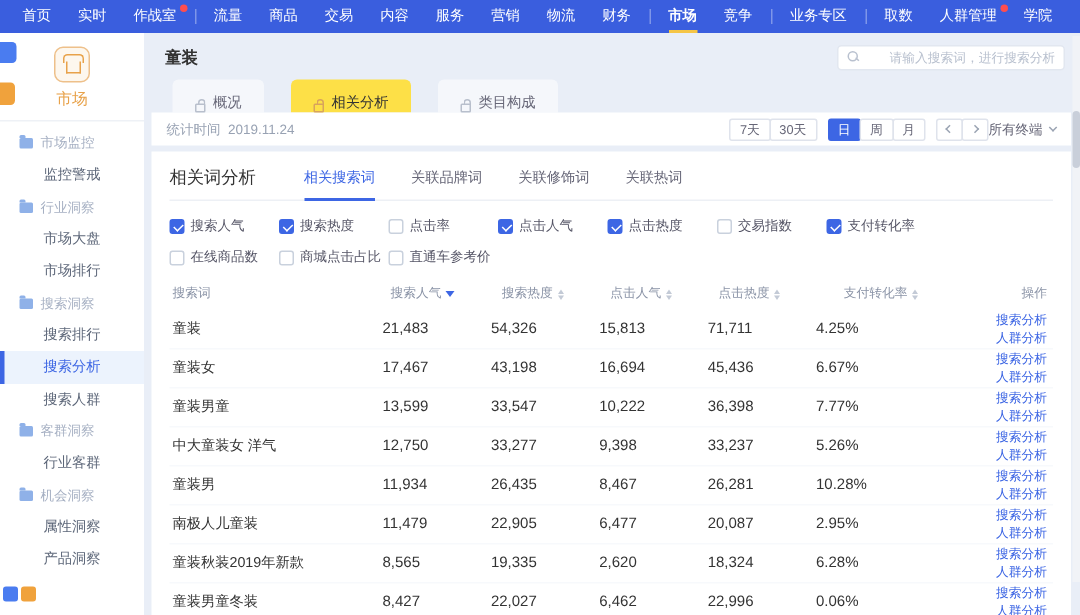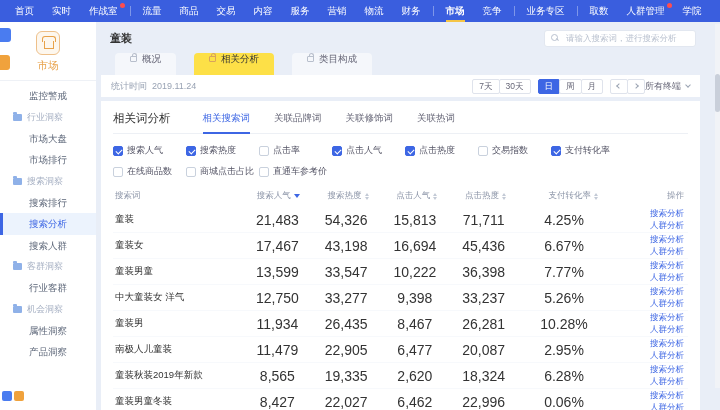--- a/index.html
+++ b/index.html
@@ -24,32 +24,32 @@
   .side-title{color:#e8a24a;font-size:10.5px;margin-top:4px}
   .side-menu{padding-top:4px}
   .s-group{display:flex;align-items:center;padding-left:13px;height:21px;color:#a6b0c3;font-size:9px;cursor:pointer}
   .folder{width:9px;height:7px;background:#8fb1e8;border-radius:1px;position:relative;margin-right:5px;flex:none}
   .folder::before{content:"";position:absolute;top:-2px;left:0;width:4px;height:2px;background:#8fb1e8;border-radius:1px 1px 0 0}
   .s-item{height:21.5px;line-height:21.5px;padding-left:29px;font-size:9.5px;color:#5d6779;cursor:pointer;position:relative}
   .s-item.active{background:#ecf3fd;color:#3d66e4}
   .s-item.active::before{content:"";position:absolute;left:0;top:0;bottom:0;width:3px;background:#3d66e4}
 
   
-  .content{flex:1;display:flex;flex-direction:column;padding:4px 20px 0 5px;min-width:0;position:relative}
+  .content{flex:1;display:flex;flex-direction:column;padding:4px 6px 0 5px;min-width:0;position:relative}
   .titlebar{display:flex;align-items:center;height:22px;padding-top:2px}
   .page-title{font-size:11px;font-weight:bold;color:#333;margin-left:9px}
-  .searchbox{margin-left:auto;margin-right:4px;width:152px;height:17px;background:#fff;border:1px solid #e2e7f0;border-radius:3px;display:flex;align-items:center;padding:0 6px;gap:7px}
+  .searchbox{margin-left:auto;margin-right:4px;width:152px;height:17px;background:#fff;border:1px solid #e2e7f0;border-radius:3px;display:flex;align-items:center;padding:0 6px;gap:20px}
   .mag{width:8px;height:8px;position:relative;flex:none}
   .mag::before{content:"";position:absolute;top:0;left:0;width:5px;height:5px;border:1px solid #b9c1cf;border-radius:50%}
   .mag::after{content:"";position:absolute;left:5px;top:5px;width:3px;height:1px;background:#b9c1cf;transform:rotate(45deg)}
   .searchbox input{border:none;outline:none;background:transparent;font-size:8.5px;color:#556;width:100%;font-family:inherit}
   .searchbox input::placeholder{color:#b9c1cf}
 
   .tabsrow{display:flex;gap:18px;margin:5px 0 0 14px;height:22px}
-  .tab{display:flex;align-items:flex-start;gap:5px;padding:0 15px;height:22px;font-size:9.5px;color:#667;background:rgba(255,255,255,.55);border-radius:4px 4px 0 0;cursor:pointer}
+  .tab{display:flex;align-items:flex-end;gap:5px;padding:0 15px;height:22px;font-size:9.5px;color:#667;background:rgba(255,255,255,.55);border-radius:4px 4px 0 0;cursor:pointer}
   .tab.active{background:#fde047;color:#333}
   .lock{width:7px;height:6px;border:1px solid #b8bfcc;border-radius:1px;position:relative;flex:none;margin-top:3px}
   .lock::before{content:"";position:absolute;top:-4px;left:1px;width:3px;height:3px;border:1px solid #b8bfcc;border-bottom:none;border-radius:3px 3px 0 0}
   .lock.orange,{border-color:#d8a35c}
   .lock.orange{border-color:#d8a35c}
   .lock.orange::before{border-color:#d8a35c}
 
   .statsbar{background:#fff;height:22px;display:flex;align-items:center;padding:0 10px}
   .stat-label{font-size:9px;color:#98a2b3;margin-right:5px}
   .stat-date{font-size:9px;color:#98a2b3}
@@ -76,21 +76,21 @@
   .cb{width:10px;height:10px;border:1px solid #c9d1dd;border-radius:2px;background:#fff;flex:none;position:relative}
   .cb.on{background:#3d66e4;border-color:#3d66e4}
   .cb.on::after{content:"";position:absolute;left:3px;top:1px;width:3px;height:5px;border:solid #fff;border-width:0 1.5px 1.5px 0;transform:rotate(45deg)}
 
   .table{margin-top:3px}
   .trow{display:grid;grid-template-columns:142px repeat(4,1fr) 92px 66px;align-items:center;height:26px}
   .trow.head{height:22px}
   .th{display:flex;justify-content:flex-end;align-items:center;gap:3px;padding-right:24px;font-size:8.5px;color:#8b94a7}
   .th.first{justify-content:flex-start;padding-left:2px;padding-right:0}
   .th.last{justify-content:flex-end;padding-right:4px}
-  .num{font-size:14px;color:#333;text-align:center;padding-right:24px}
+  .num{font-size:10px;color:#333;text-align:left;padding-right:24px}
   .kw{font-size:9.5px;color:#333;padding-left:2px;white-space:nowrap;overflow:hidden}
   .acts{display:flex;flex-direction:column;align-items:flex-end;gap:1px;padding-right:4px}
   .acts a{font-size:8.5px;color:#3d66e4;text-decoration:none;line-height:1.3;cursor:pointer;white-space:nowrap}
   .trow.data{border-bottom:1px solid #f7f9fc}
   .tri-down{width:0;height:0;border-left:3px solid transparent;border-right:3px solid transparent;border-top:4px solid #3d66e4}
   .sorters{display:flex;flex-direction:column;gap:1px}
   .sorters i{display:block;width:0;height:0;border-left:2.5px solid transparent;border-right:2.5px solid transparent}
   .sorters .up{border-bottom:3px solid #c3cad6}
   .sorters .dn{border-top:3px solid #c3cad6}
 
@@ -132,20 +132,24 @@
 </nav>
 
 <div class="shell">
 
   <aside class="sidebar">
     <div class="side-head">
       <div class="market-icon"></div>
       <div class="side-title">市场</div>
     </div>
     <div class="side-menu">
+      <div class="s-group">
+          <i class="folder"></i>
+          <span>市场监控</span>
+        </div>
       <div class="s-item">监控警戒</div>
       <div class="s-group">
           <i class="folder"></i>
           <span>行业洞察</span>
         </div>
       <div class="s-item">市场大盘</div>
       <div class="s-item">市场排行</div>
       <div class="s-group">
           <i class="folder"></i>
           <span>搜索洞察</span>

